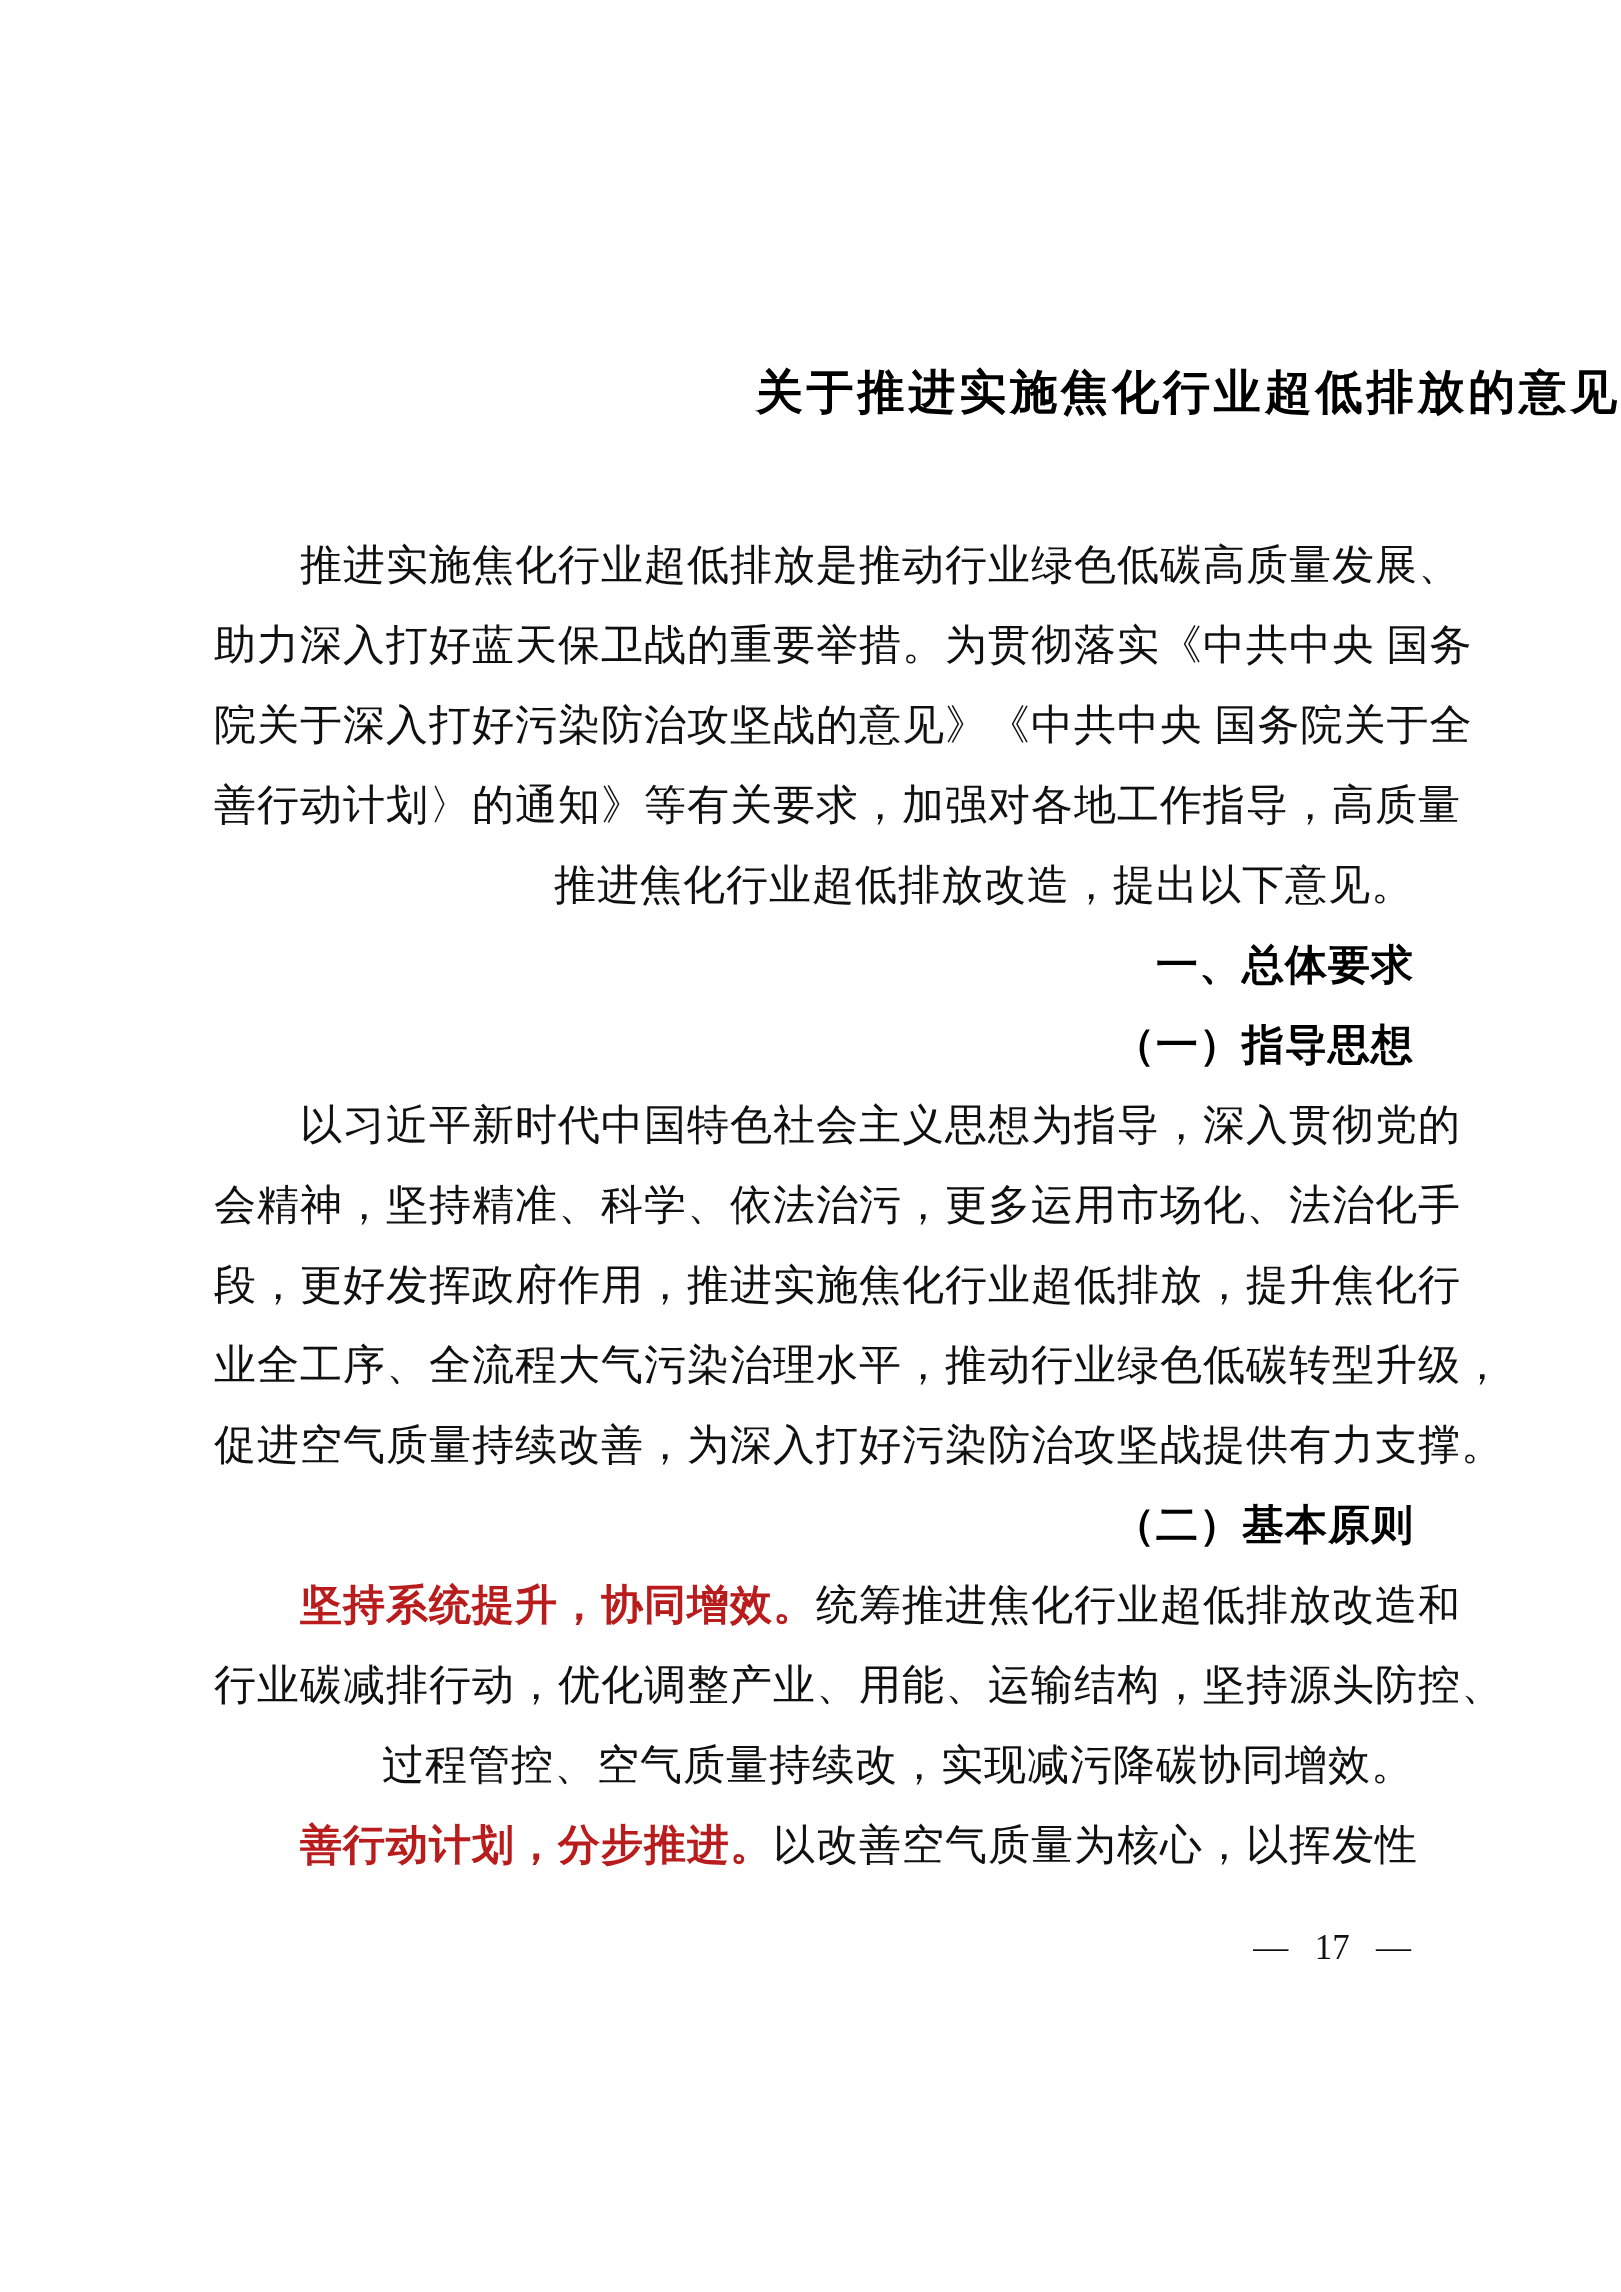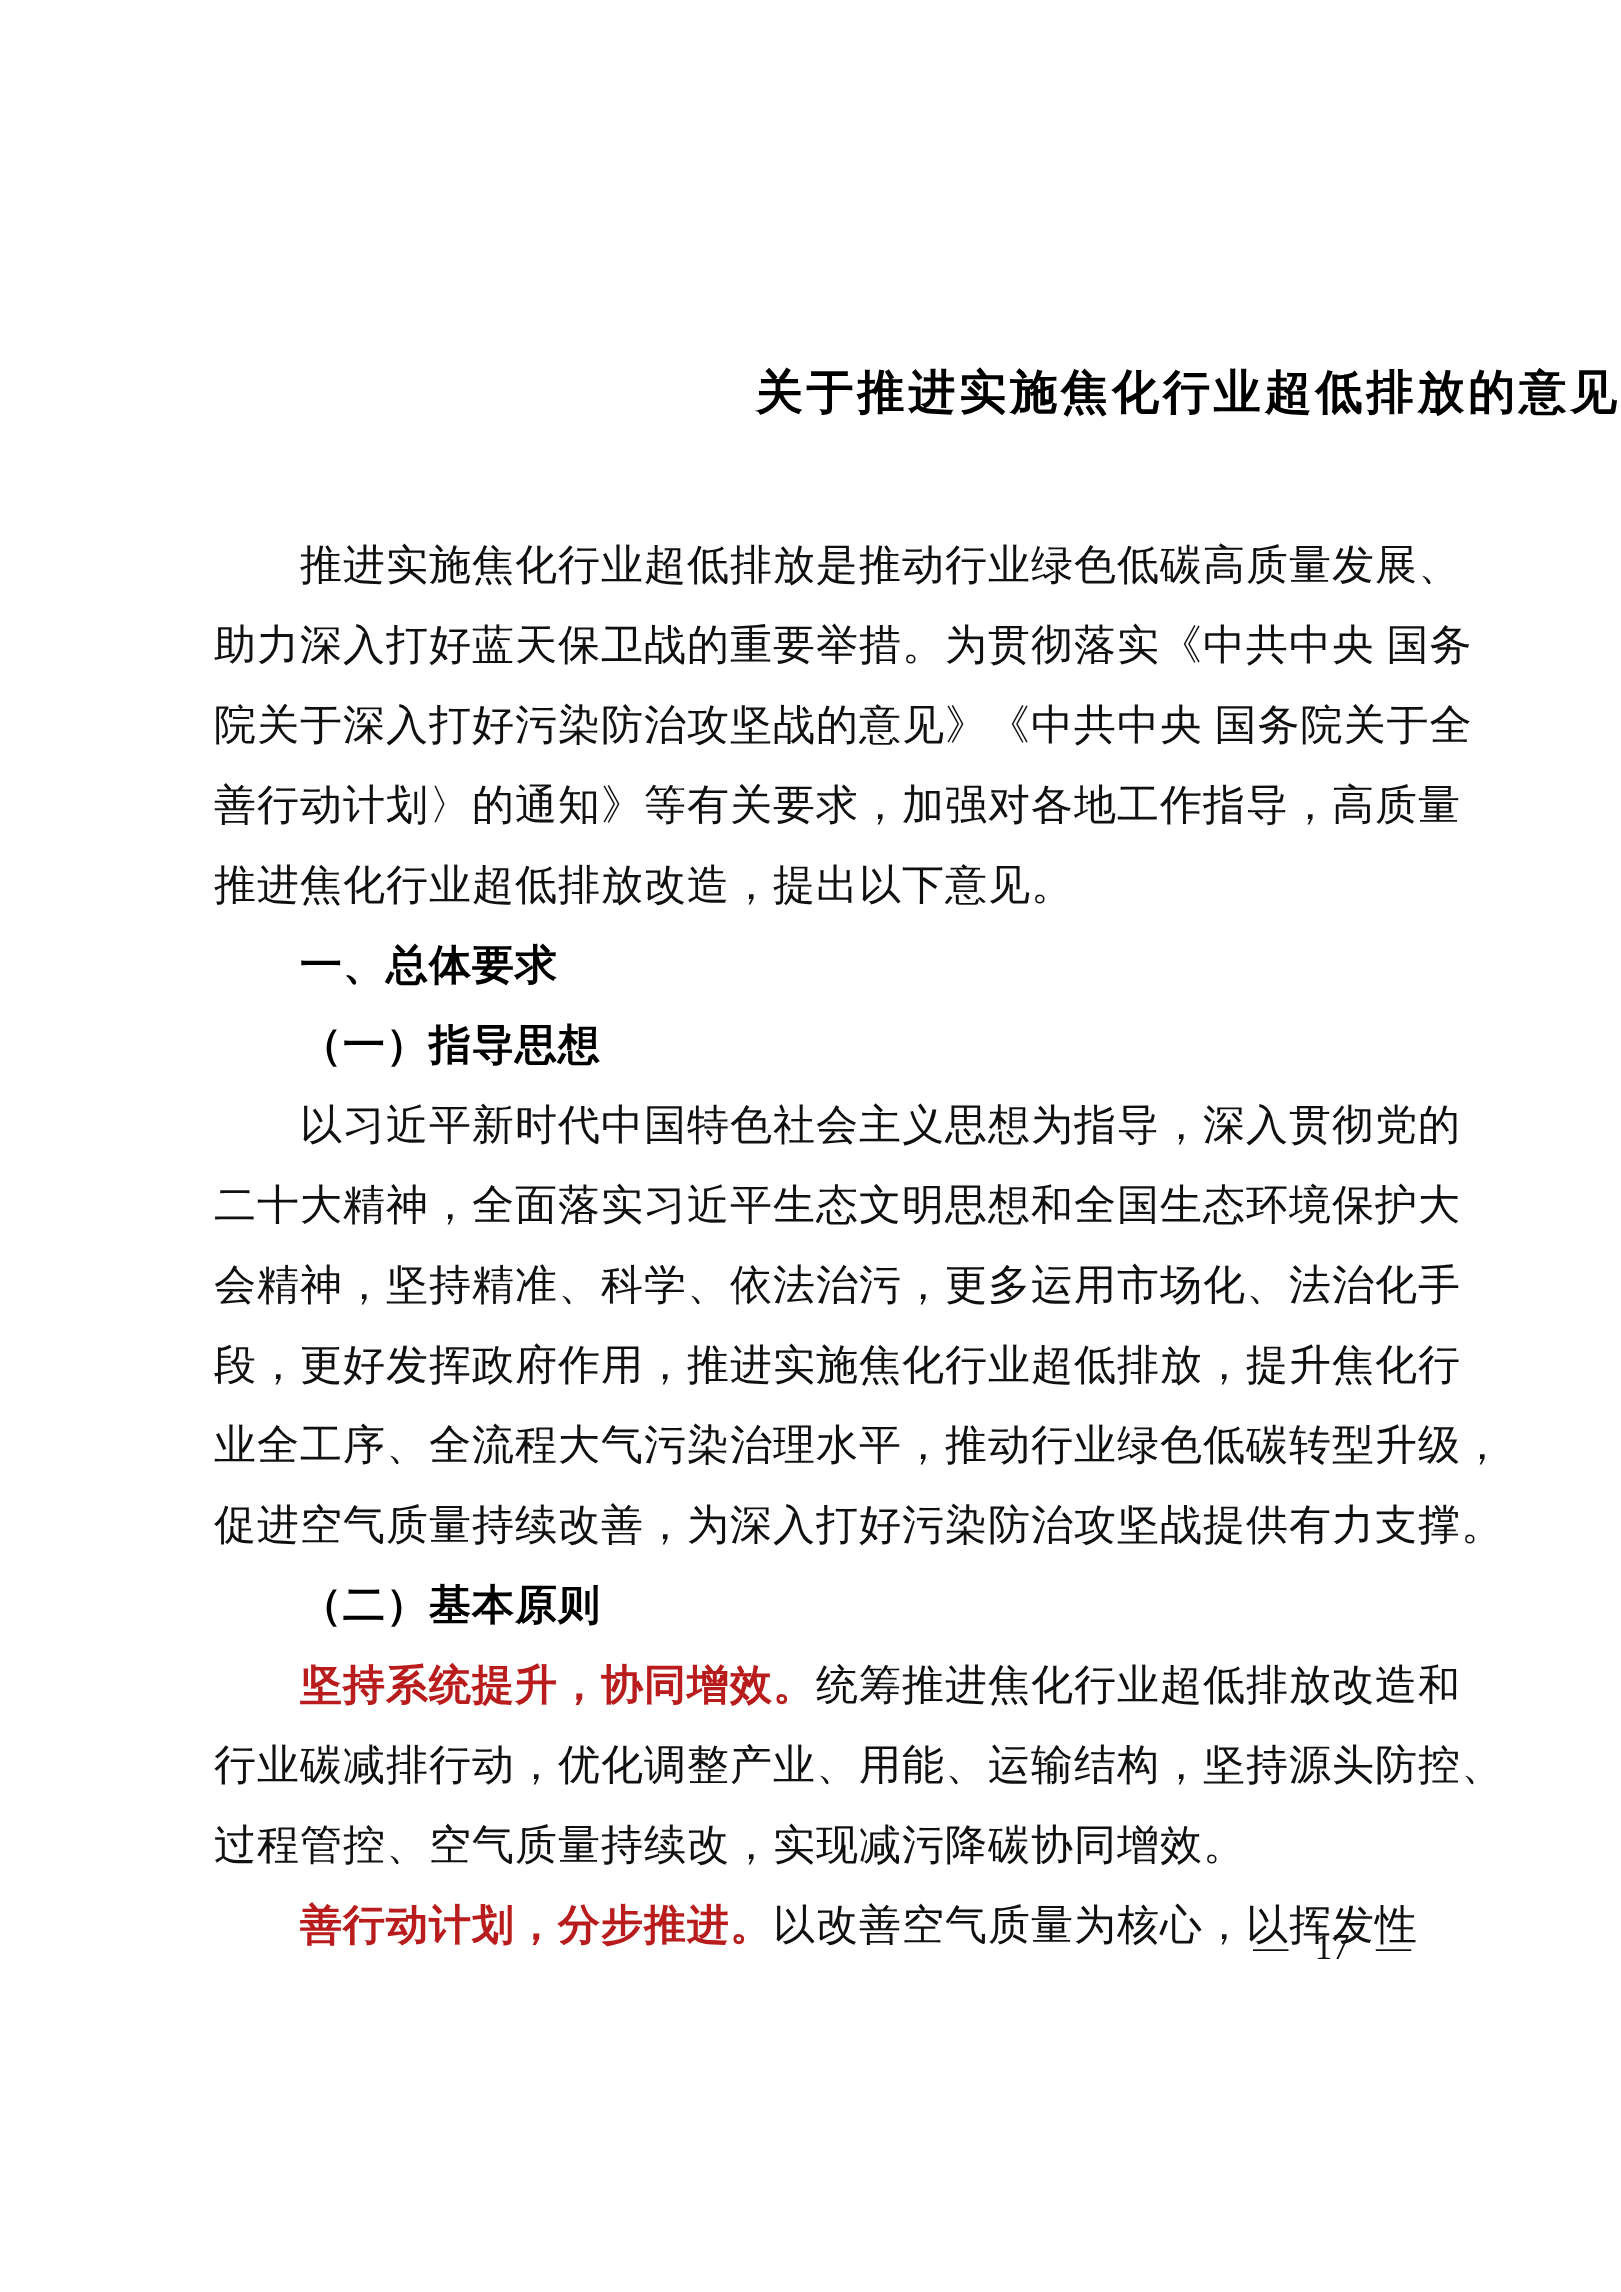--- a/index.html
+++ b/index.html
@@ -31,20 +31,21 @@
   }
   .doc-body {
     position: absolute;
     left: 214px;
     top: 525px;
     width: 1200px;
     font-family: "Liberation Serif", "DejaVu Serif", serif;
     font-size: 42px;
     letter-spacing: 1px;
     color: #101010;
+    text-align: right;
   }
   .line {
     height: 80px;
     line-height: 80px;
     white-space: nowrap;
   }
   .indent {
     padding-left: 86px;
   }
   .h-hei {
@@ -101,23 +102,20 @@
     </div>
 
     <div class="line indent h-kai">
       <span>（一）指导思想</span>
     </div>
 
     <div class="line indent">
       <span>以习近平新时代中国特色社会主义思想为指导，深入贯彻党的</span>
     </div>
     <div class="line">
-      <span>二十大精神，全面落实习近平生态文明思想和全国生态环境保护大</span>
-    </div>
-    <div class="line">
       <span>会精神，坚持精准、科学、依法治污，更多运用市场化、法治化手</span>
     </div>
     <div class="line">
       <span>段，更好发挥政府作用，推进实施焦化行业超低排放，提升焦化行</span>
     </div>
     <div class="line">
       <span>业全工序、全流程大气污染治理水平，推动行业绿色低碳转型升级，</span>
     </div>
     <div class="line">
       <span>促进空气质量持续改善，为深入打好污染防治攻坚战提供有力支撑。</span>

